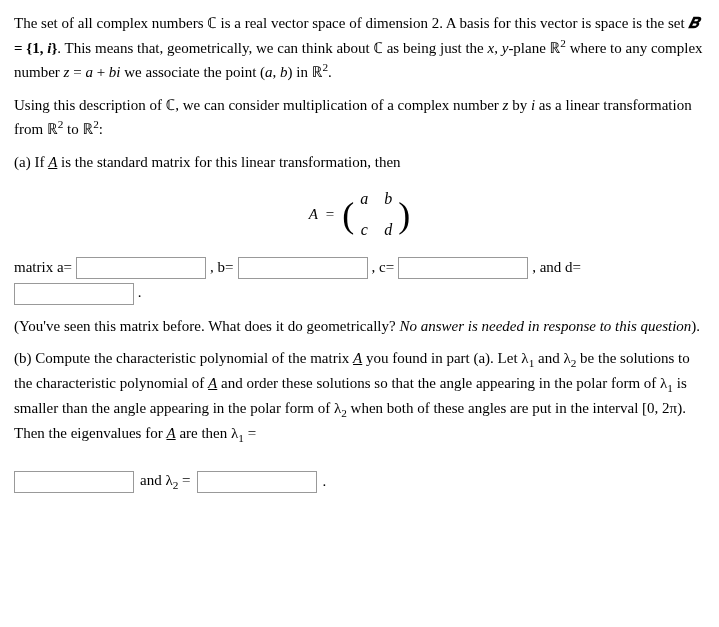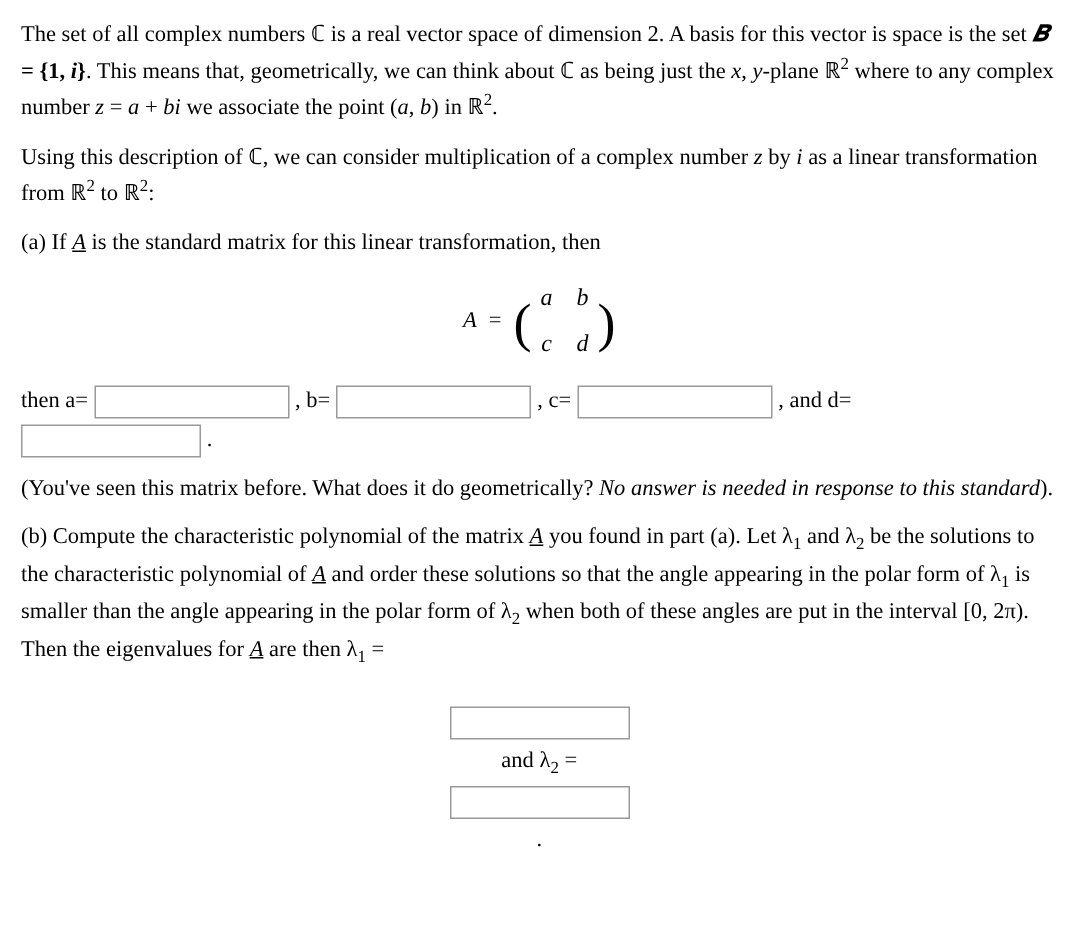--- a/index.html
+++ b/index.html
@@ -60,21 +60,20 @@
       text-align: center;
     }
     em { font-style: italic; }
     .section { margin-bottom: 8px; font-family: Liberation Serif, serif; }
     .lambda-row {
       display: flex;
       align-items: center;
       gap: 6px;
       margin-top: 24px;
       font-size: 15px;
-      flex-direction: column;
     }
     sup { font-size: 0.75em; vertical-align: super; }
     sub { font-size: 0.75em; vertical-align: sub; }
   </style>
 </head>
 <body>
 
 <div class="section">
   <p>
     The set of all complex numbers ℂ is a real vector space of dimension 2. A basis for this vector is
@@ -109,36 +108,36 @@
         <div class="matrix-cell"><em>b</em></div>
         <div class="matrix-cell"><em>c</em></div>
         <div class="matrix-cell"><em>d</em></div>
       </div>
       <span class="matrix-paren">)</span>
     </div>
   </div>
 </div>
 
 <div class="where-row">
-  <span>then a=</span>
+  <span>matrix a=</span>
   <input type="text" class="inline-input input-med" style="">
   <span>, b=</span>
   <input type="text" class="inline-input input-med" style="">
   <span>, c=</span>
   <input type="text" class="inline-input input-lg" style="">
   <span>, and d=</span>
 </div>
 <div style="margin-bottom:4px;">
   <input type="text" class="inline-input" style="width: 120px;">
   <span> .</span>
 </div>
 
 <div class="section" style="margin-top: 10px;">
   <p>
-    (You've seen this matrix before. What does it do geometrically? <em>No answer is needed in response to this standard</em>).
+    (You've seen this matrix before. What does it do geometrically? <em>No answer is needed in response to this question</em>).
   </p>
 </div>
 
 <div class="section" style="margin-top: 8px;">
   <p>
     (b) Compute the characteristic polynomial of the matrix <em><u>A</u></em> you found in part (a). Let λ<sub>1</sub> and λ<sub>2</sub> be the
     solutions to the characteristic polynomial of <em><u>A</u></em> and order these solutions so that the angle appearing
     in the polar form of λ<sub>1</sub> is smaller than the angle appearing in the polar form of λ<sub>2</sub> when both of
     these angles are put in the interval [0, 2π). Then the eigenvalues for <em><u>A</u></em> are then λ<sub>1</sub> =
   </p>

